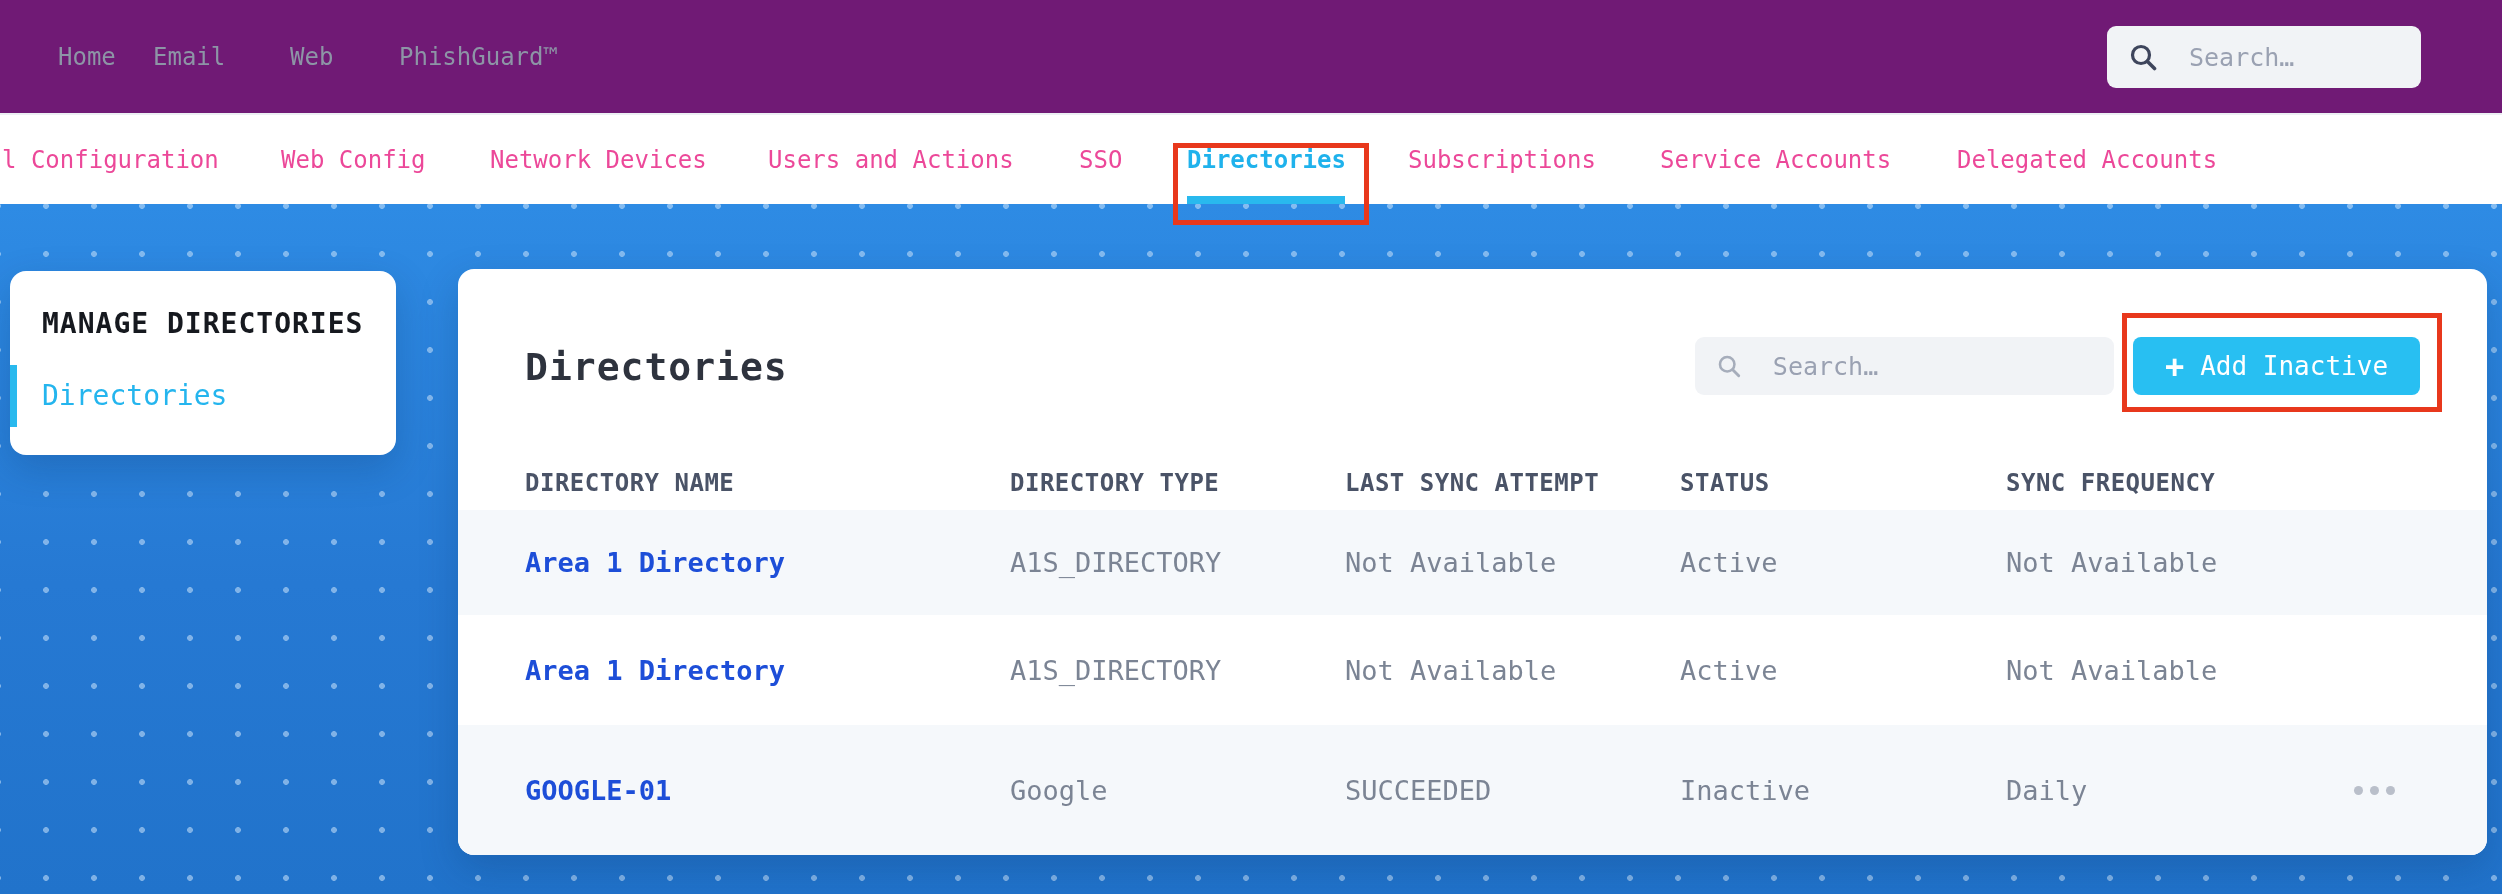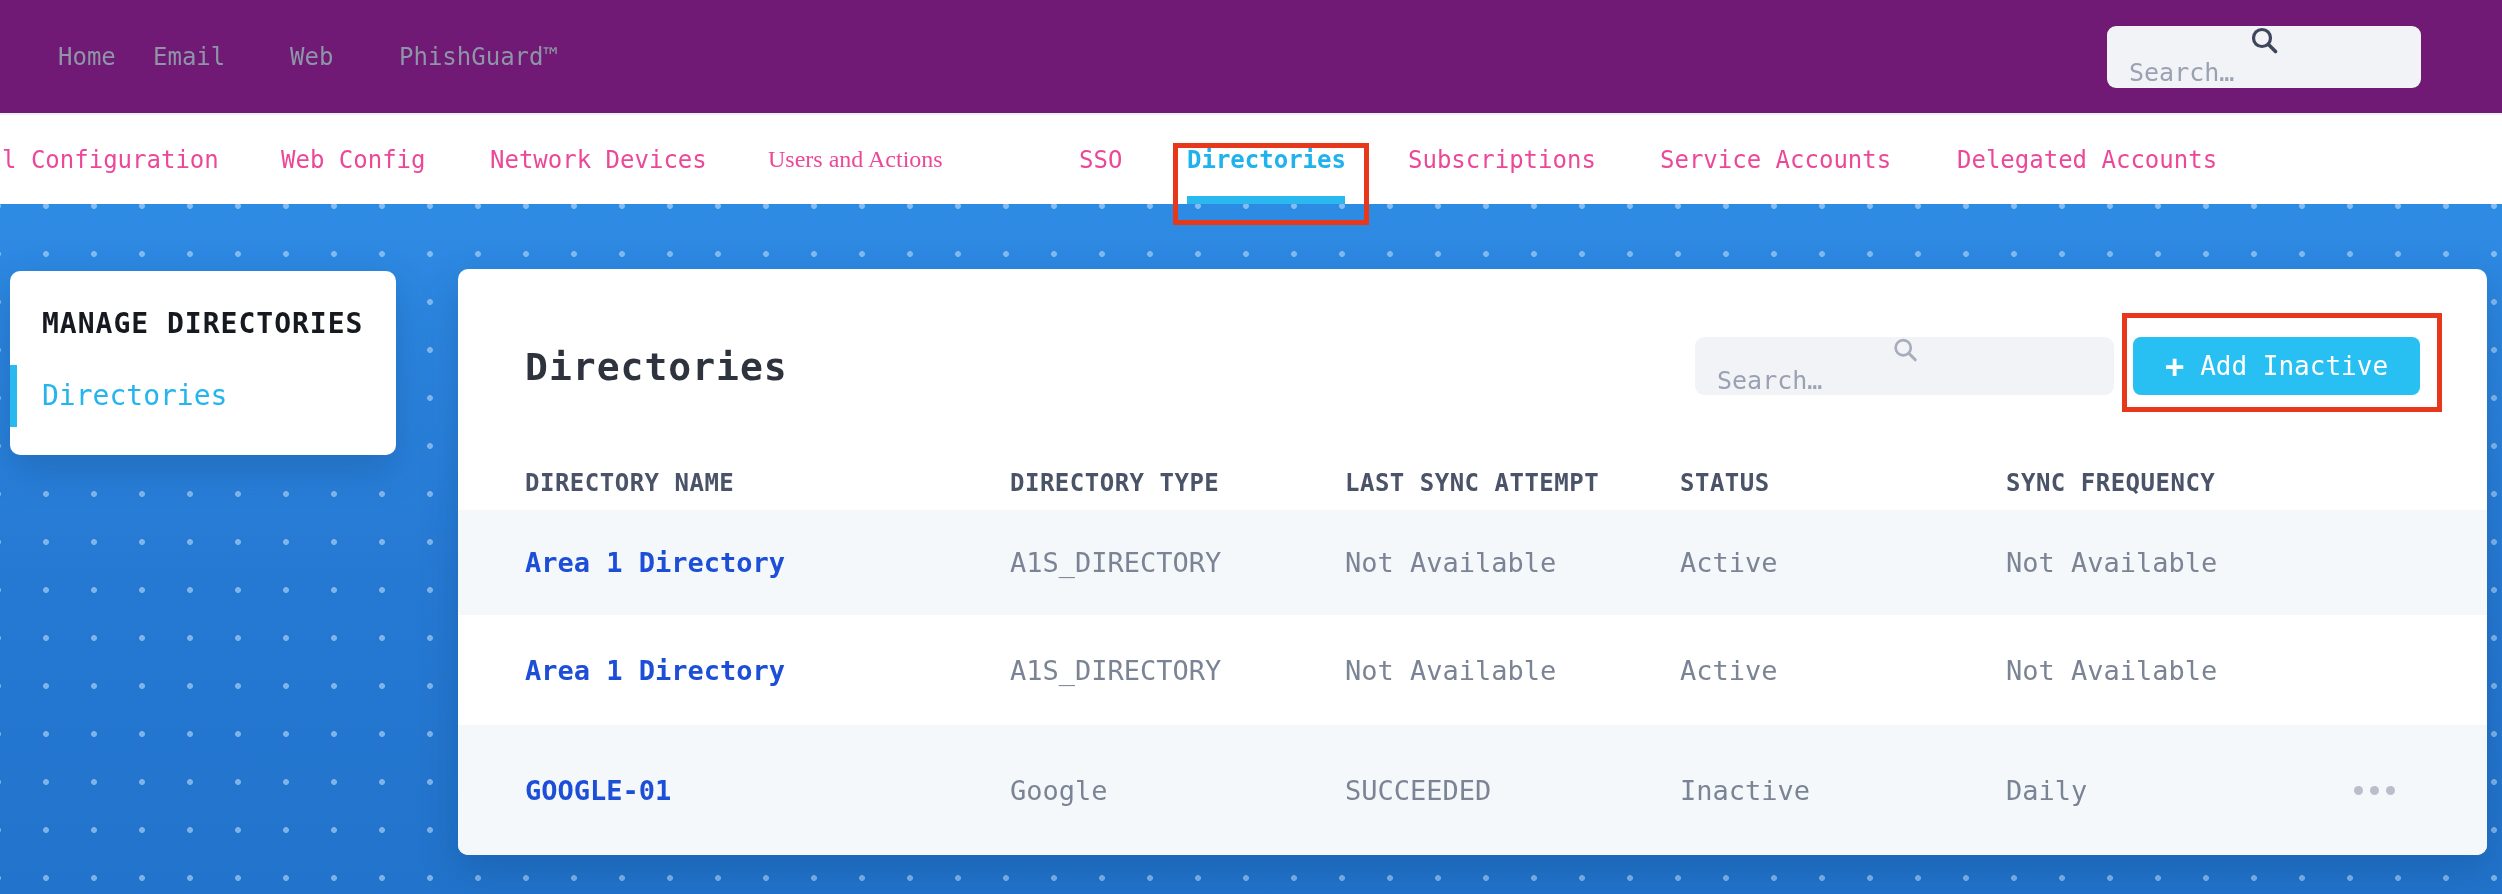--- a/index.html
+++ b/index.html
@@ -18,22 +18,22 @@
   .top-nav .nav-item {
     position:absolute; top:0; height:113px; display:flex; align-items:center;
     color:#8d95a6; font-size:24px; cursor:pointer; white-space:nowrap;
   }
   .top-nav .nav-item:nth-of-type(1){ left:58px; }
   .top-nav .nav-item:nth-of-type(2){ left:153px; }
   .top-nav .nav-item:nth-of-type(3){ left:290px; }
   .top-nav .nav-item:nth-of-type(4){ left:399px; }
 
   .searchbox {
-    display:flex; align-items:center; gap:4px;
-    background:#f1f3f6; border-radius:9px; padding:0 22px;flex-direction:column;
+    display:flex; align-items:center; gap:32px;
+    background:#f1f3f6; border-radius:9px; padding:0 22px;
   }
   .searchbox input {
     border:none; outline:none; background:transparent;
     font-family:"DejaVu Sans Mono", monospace;
     font-size:25px; color:#4a5367; width:100%;
   }
   .searchbox input::placeholder { color:#9aa1b2; }
   .top-search { position:absolute; right:81px; top:26px; width:314px; height:62px; }
   .top-search svg { flex:0 0 auto; }
 
@@ -42,21 +42,21 @@
     position:absolute; left:0; top:115px; width:2502px; height:89px;
     background:#ffffff; z-index:4;
   }
   .tabs-row .tab {
     position:absolute; top:0; height:89px; display:flex; align-items:center;
     color:#ec4899; font-size:24px; cursor:pointer; white-space:nowrap;
   }
   .tabs-row .tab:nth-of-type(1){ left:2px; }
   .tabs-row .tab:nth-of-type(2){ left:281px; }
   .tabs-row .tab:nth-of-type(3){ left:490px; }
-  .tabs-row .tab:nth-of-type(4){ left:768px;font-family:Liberation Serif, serif; }
+  .tabs-row .tab:nth-of-type(4){ left:768px; }
   .tabs-row .tab:nth-of-type(5){ left:1079px; }
   .tabs-row .tab:nth-of-type(6){ left:1187px; }
   .tabs-row .tab:nth-of-type(7){ left:1408px; }
   .tabs-row .tab:nth-of-type(8){ left:1660px;text-align:center; }
   .tabs-row .tab:nth-of-type(9){ left:1957px; }
   .tabs-row .tab.active { color:#1fb2ec; font-weight:bold; }
 
   .tab-underline {
     position:absolute; left:1187px; top:196px; width:158px; height:8px;
     background:#29b9ee; z-index:6;
@@ -71,21 +71,21 @@
     position:absolute; left:0; top:204px; width:2502px; height:690px;
     background-color:#2b85e0;
     background-image:
       radial-gradient(rgba(204,228,251,0.55) 2.6px, rgba(0,0,0,0) 3.2px),
       linear-gradient(180deg, #2e8be4 0%, #2679d3 55%, #2173cb 100%);
     background-size:48px 48px, 100% 100%;
     background-position:22px 26px, 0 0;
   }
 
   .card {
-    position:absolute; background:#ffffff; border-radius:10px;
+    position:absolute; background:#ffffff; border-radius:16px;
     box-shadow:0 14px 38px rgba(8,45,90,0.22);
     padding-left:48px;
   }
 
   
   .sidebar-card { left:10px; top:67px; width:386px; height:184px; }
   .sidebar-heading {
     position:absolute; left:32px; top:36px;
     font-size:28px; font-weight:bold; color:#16191f; letter-spacing:1px;
     white-space:nowrap;

